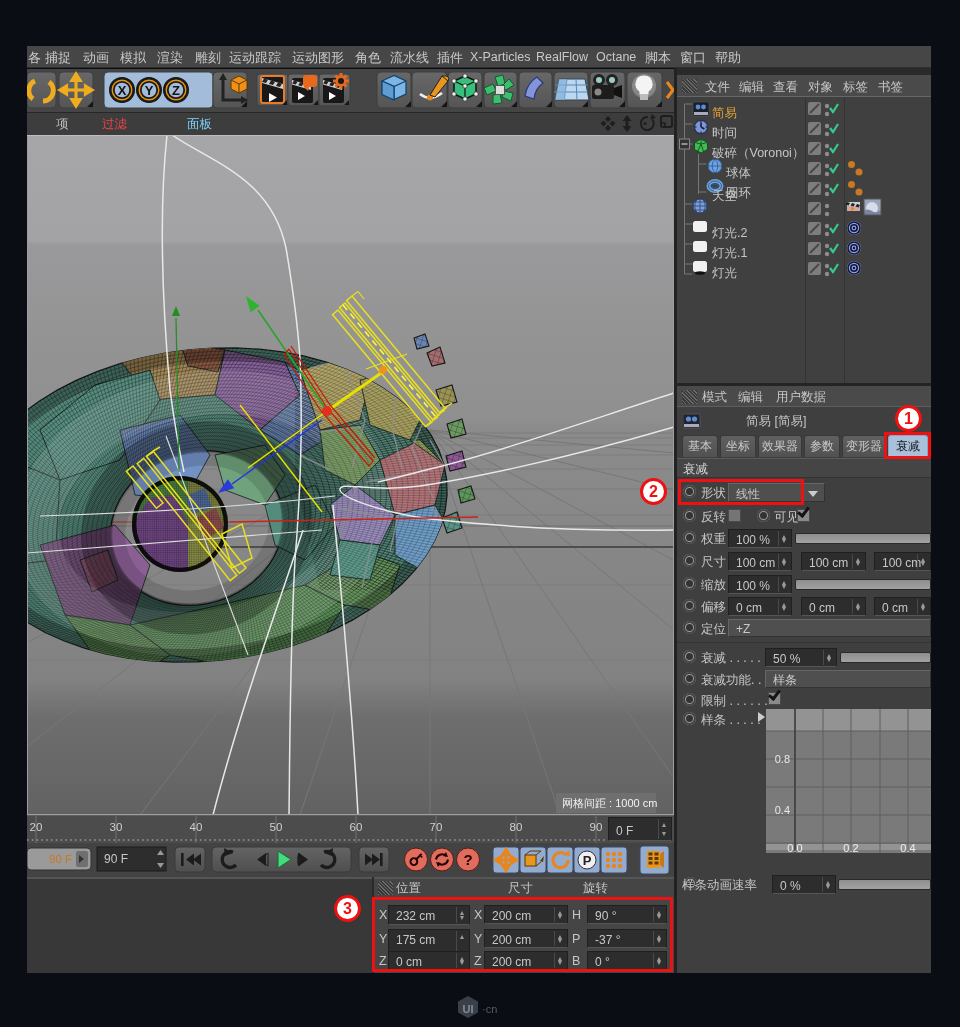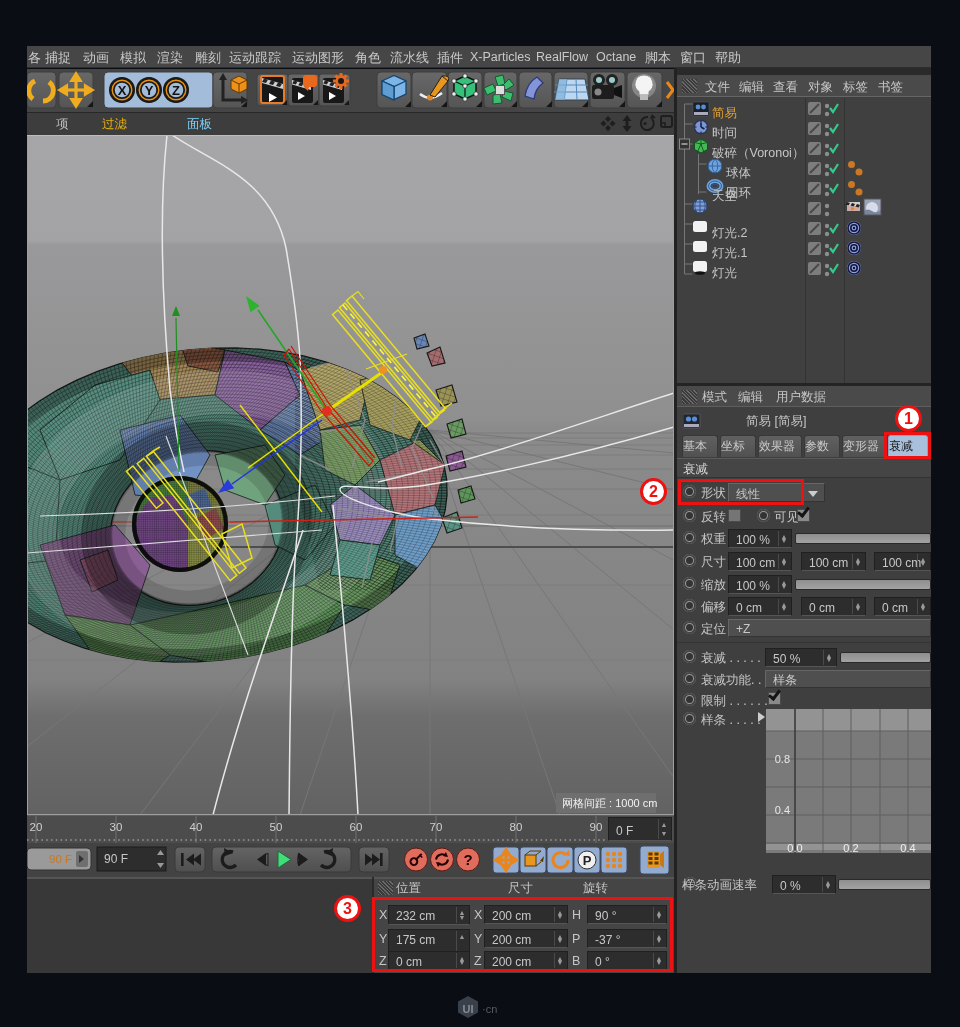--- a/index.html
+++ b/index.html
@@ -13,21 +13,21 @@
 .spin{position:absolute;right:2px;top:1px;bottom:1px;width:11px;border-left:1px solid #4a4a4a;color:#999;font-size:7px;text-align:center;line-height:1}
 .spin:before{content:"▲";position:absolute;top:2px;left:0;right:0}
 .spin:after{content:"▼";position:absolute;bottom:2px;left:0;right:0}
 .slider{position:absolute;background:linear-gradient(#8e8e8e,#a2a2a2);border:1px solid #2a2a2a;border-radius:2px}
 .radio{position:absolute;width:13px;height:13px;border-radius:50%;background:#9a9a9a;box-shadow:inset 0 0 0 2px #444}
 .radio:before{content:"";position:absolute;left:3px;top:3px;right:3px;bottom:3px;border-radius:50%;background:#333}
 .chk{position:absolute;width:13px;height:13px;background:#757575;border:1px solid #4a4a4a}
 .ckm{position:absolute;width:7px;height:12px;border-right:3px solid #151515;border-bottom:3px solid #151515;transform:rotate(38deg)}
 .num{position:absolute;width:27px;height:27px;border-radius:50%;background:#fff;border:3px solid #e11;color:#e11;font-weight:bold;font-size:16px;text-align:center;line-height:21px;z-index:50}
 .redbox{position:absolute;border:3px solid #e11;z-index:40}
-.tab{position:absolute;top:0;height:22px;background:linear-gradient(#606060,#515151);border:1px solid #383838;border-bottom:none;border-radius:3px 3px 0 0;color:#c8c8c8;font-size:12px;line-height:21px}
+.tab{position:absolute;top:0;height:22px;background:linear-gradient(#606060,#515151);border:1px solid #383838;border-bottom:none;border-radius:3px 3px 0 0;color:#c8c8c8;font-size:12px;text-align:center;line-height:21px}
 .grip{position:absolute;width:15px;height:14px;background:repeating-linear-gradient(45deg,#6a6a6a 0,#6a6a6a 1px,#3a3a3a 1px,#3a3a3a 2.5px)}
 </style>
 </head>
 <body>
 <div id="page">
 
 <div class="abs" style="left:27px;top:46px;width:904px;height:22px;background:#464646;border-bottom:1px solid #2e2e2e"></div>
 <div class="mtxt" style="left:28px;top:51px;width:14px;overflow:hidden">各</div>
 <div class="mtxt" style="left:45px;top:51px">捕捉</div>
 <div class="mtxt" style="left:83px;top:51px">动画</div>
@@ -212,21 +212,21 @@
  <path d="M640,14 l6,8 -6,8" fill="none" stroke="#e8871d" stroke-width="3"></path>
 
  <g fill="#161616">
   <path d="M60,39 l6,-6 v6 z M214,39 l6,-6 v6 z M255,37 l5,-5 v5 z M286,37 l5,-5 v5 z M317,37 l5,-5 v5 z M378,39 l6,-6 v6 z M414,39 l6,-6 v6 z M449,39 l6,-6 v6 z M484,39 l6,-6 v6 z M519,39 l6,-6 v6 z M555,39 l6,-6 v6 z M592,39 l6,-6 v6 z M629,39 l6,-6 v6 z"></path>
  </g>
 </svg>
 </div>
 
 <div class="abs" style="left:27px;top:112px;width:647px;height:23px;background:#3d3d3d;border-top:1px solid #272727"></div>
 <div class="txt" style="left:56px;top:118px;color:#bdbdbd">项</div>
-<div class="txt" style="left:102px;top:118px;color:#eab308">过滤</div>
+<div class="txt" style="left:102px;top:118px;color:#ef4444">过滤</div>
 <div class="txt" style="left:187px;top:118px;color:#7dd3fc">面板</div>
 <div id="vpnav">
 <svg class="abs" style="left:600px;top:113px" width="74" height="21" viewBox="0 0 74 21">
  <g fill="#1e1e1e">
   <path d="M8,3 l3,3 -3,3 -3,-3 z M8,12 l3,3 -3,3 -3,-3 z M3.5,7.5 l3,3 -3,3 -3,-3 z M12.5,7.5 l3,3 -3,3 -3,-3 z"></path>
   <path d="M27,2 l4.5,6 h-3 v5 h3 l-4.5,6 -4.5,-6 h3 v-5 h-3 z"></path>
  </g>
  <g fill="none" stroke="#1e1e1e" stroke-width="2">
   <path d="M48,4 a6.5,6.5 0 1 0 4,2"></path>
  </g>

